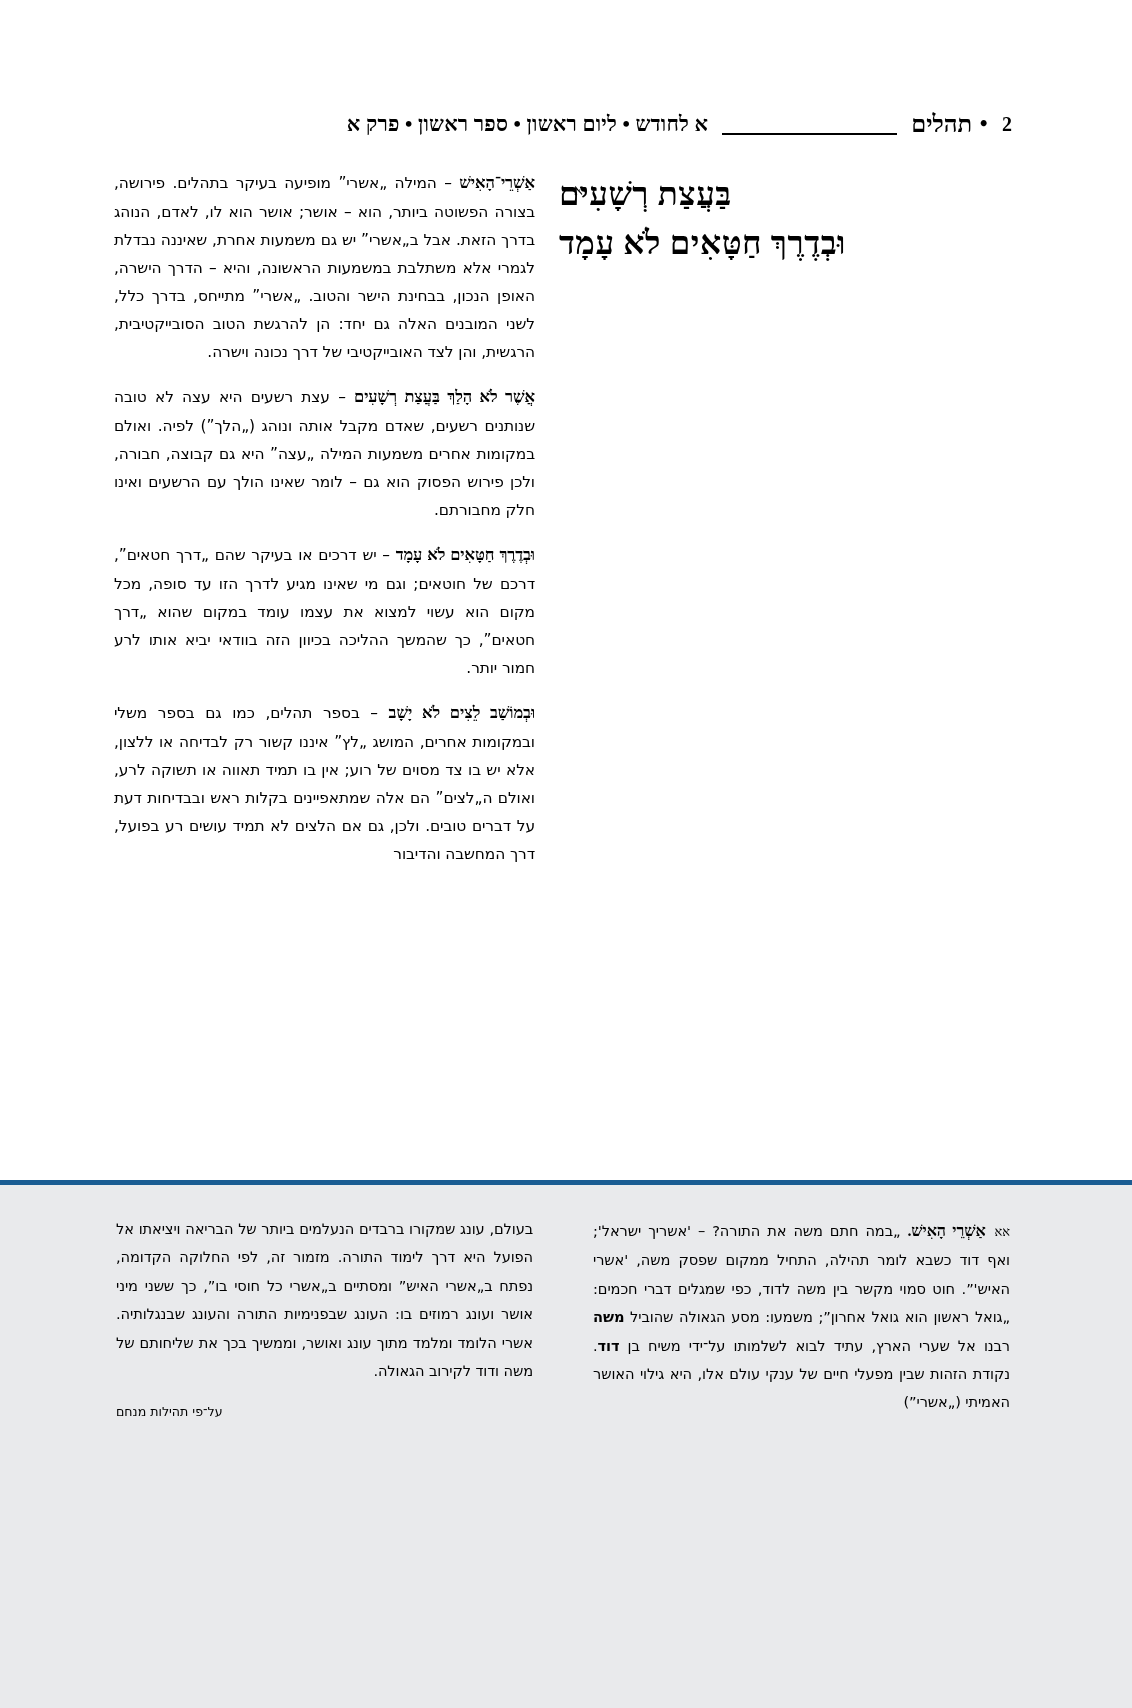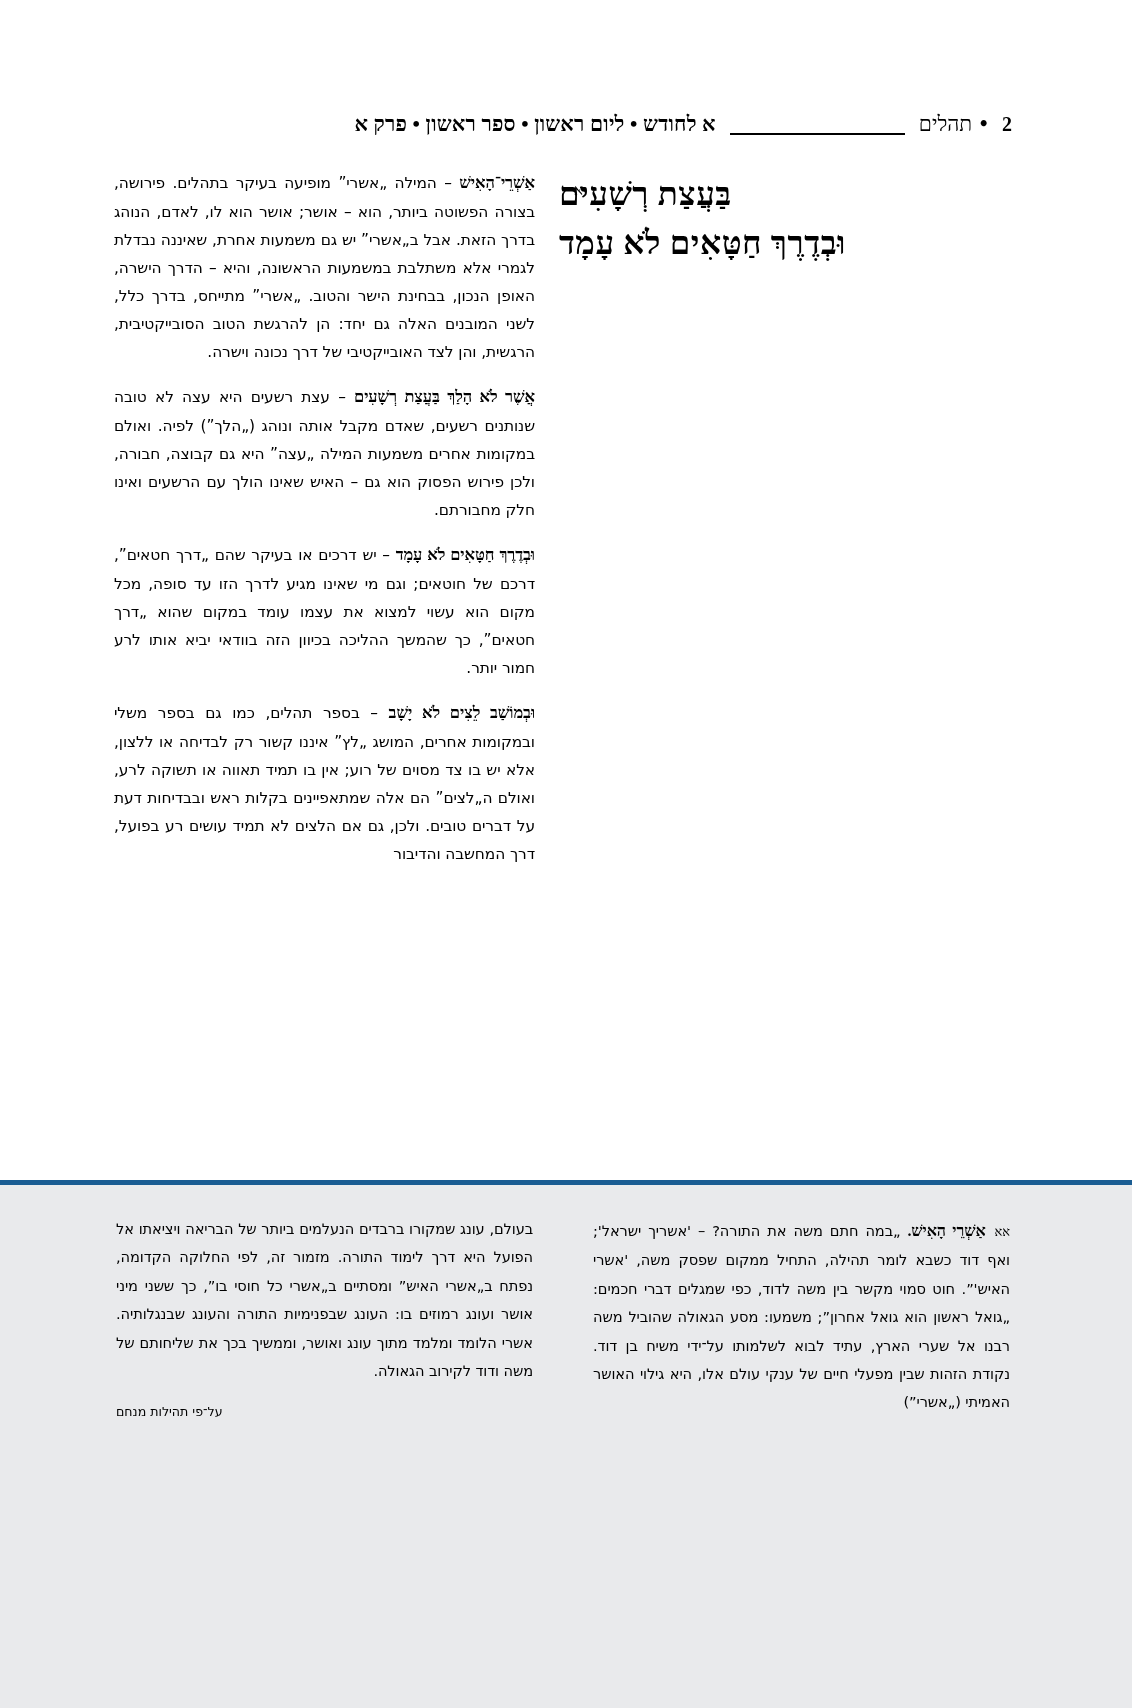--- a/index.html
+++ b/index.html
@@ -47,22 +47,22 @@
     font-weight: bold;
     font-size: 20px;
     padding-left: 7px;
   }
   .rh-sep {
     padding: 0 6px 0 6px;
     font-size: 17px;
   }
   .rh-book {
     font-family: "Liberation Serif", "DejaVu Serif", serif;
-    font-weight: normal;
-    font-size: 21px;
+    font-weight: bold;
+    font-size: 24px;
   }
   .rh-rule {
     flex: 0 0 175px;
     height: 0;
     border-bottom: 2px solid #000;
     margin: 0 14px 4px 14px;
     align-self: flex-end;
     margin-bottom: 9px;
   }
   .rh-ref {
@@ -183,21 +183,21 @@
   .note-marker {
     font-family: "Liberation Serif", "DejaVu Serif", serif;
     font-size: 13px;
     padding-left: 9px;
   }
   .note-lemma {
     font-weight: bold;
     font-family: "Liberation Serif", "DejaVu Serif", serif;
     font-size: 16px;
   }
-  .note-bold { font-weight: normal; }
+  .note-bold { font-weight: bold; }
   .note-source {
     display: block;
     margin-top: 14px;
     font-size: 12.6px;
     text-align: left;
     text-align-last: left;
     letter-spacing: 0;
   }
 </style>
 </head>
@@ -223,21 +223,21 @@
       </div>
     </div>
 
     <div class="commentary-col">
 
       <p>
         <span class="lemma">אַשְׁרֵי־הָאִישׁ</span><span> – המילה „אשרי” מופיעה בעיקר בתהלים. פירושה, בצורה הפשוטה ביותר, הוא – אושר; אושר הוא לו, לאדם, הנוהג בדרך הזאת. אבל ב„אשרי” יש גם משמעות אחרת, שאיננה נבדלת לגמרי אלא משתלבת במשמעות הראשונה, והיא – הדרך הישרה, האופן הנכון, בבחינת הישר והטוב. „אשרי” מתייחס, בדרך כלל, לשני המובנים האלה גם יחד: הן להרגשת הטוב הסובייקטיבית, הרגשית, והן לצד האובייקטיבי של דרך נכונה וישרה.</span>
       </p>
 
       <p>
-        <span class="lemma">אֲשֶׁר לֹא הָלַךְ בַּעֲצַת רְשָׁעִים</span><span> – עצת רשעים היא עצה לא טובה שנותנים רשעים, שאדם מקבל אותה ונוהג („הלך”) לפיה. ואולם במקומות אחרים משמעות המילה „עצה” היא גם קבוצה, חבורה, ולכן פירוש הפסוק הוא גם – האיש שאינו הולך עם הרשעים ואינו חלק מחבורתם.</span>
+        <span class="lemma">אֲשֶׁר לֹא הָלַךְ בַּעֲצַת רְשָׁעִים</span><span> – עצת רשעים היא עצה לא טובה שנותנים רשעים, שאדם מקבל אותה ונוהג („הלך”) לפיה. ואולם במקומות אחרים משמעות המילה „עצה” היא גם קבוצה, חבורה, ולכן פירוש הפסוק הוא גם – לומר שאינו הולך עם הרשעים ואינו חלק מחבורתם.</span>
       </p>
 
       <p>
         <span class="lemma">וּבְדֶרֶךְ חַטָּאִים לֹא עָמָד</span><span> – יש דרכים או בעיקר שהם „דרך חטאים”, דרכם של חוטאים; וגם מי שאינו מגיע לדרך הזו עד סופה, מכל מקום הוא עשוי למצוא את עצמו עומד במקום שהוא „דרך חטאים”, כך שהמשך ההליכה בכיוון הזה בוודאי יביא אותו לרע חמור יותר.</span>
       </p>
 
       <p>
         <span class="lemma">וּבְמוֹשַׁב לֵצִים לֹא יָשָׁב</span><span> – בספר תהלים, כמו גם בספר משלי ובמקומות אחרים, המושג „לץ” איננו קשור רק לבדיחה או ללצון, אלא יש בו צד מסוים של רוע; אין בו תמיד תאווה או תשוקה לרע, ואולם ה„לצים” הם אלה שמתאפיינים בקלות ראש ובבדיחות דעת על דברים טובים. ולכן, גם אם הלצים לא תמיד עושים רע בפועל, דרך המחשבה והדיבור</span>
       </p>
 

